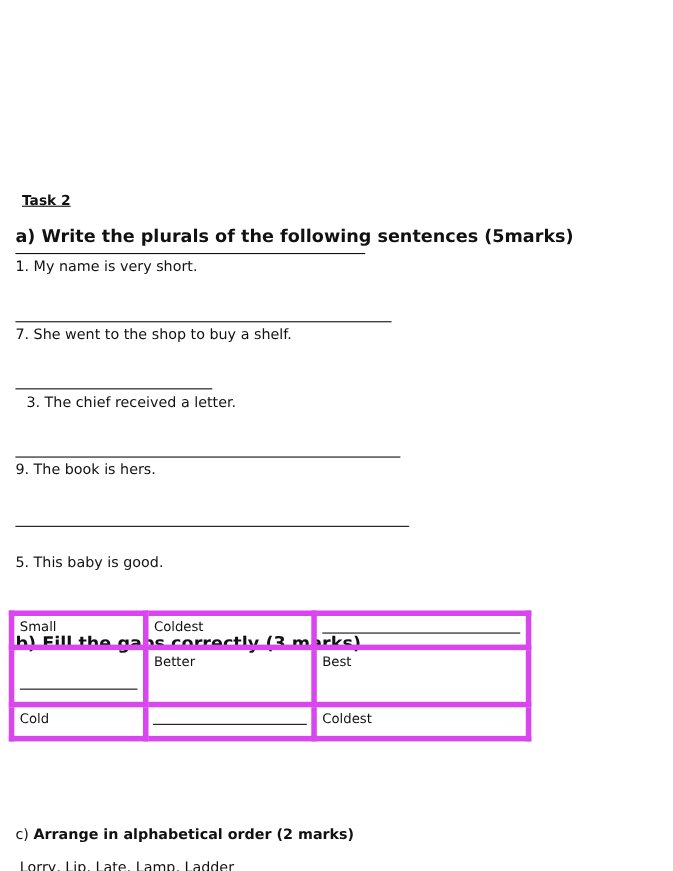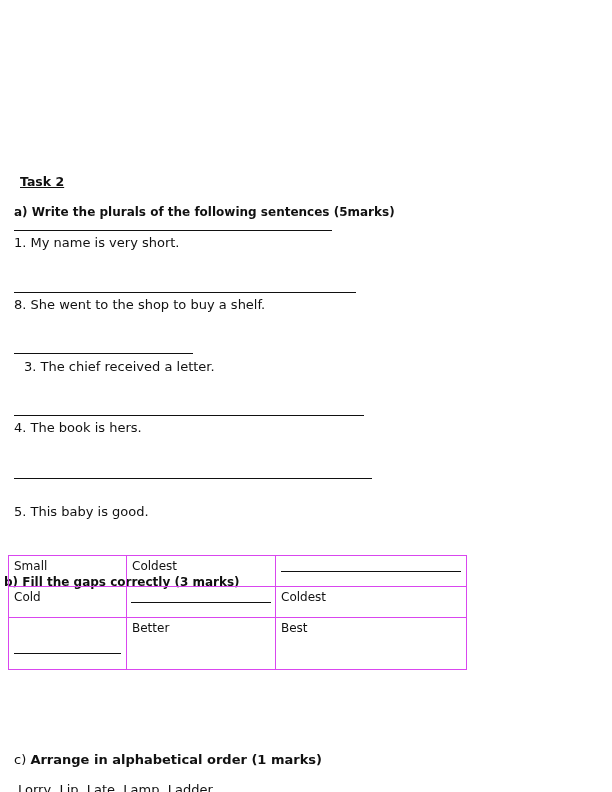--- a/index.html
+++ b/index.html
@@ -1,74 +1,74 @@
 <!DOCTYPE html>
 <html><head>
 <meta charset="utf-8">
 <style>
   html, body { margin:0; padding:0; background:#fff; }
   body { width:612px; height:792px; position:relative; overflow:hidden;
          font-family:"DejaVu Sans", sans-serif; color:#111; }
   .abs { position:absolute; white-space:nowrap;margin-top:48px; }
   .title { left:20px; top:126px; font-size:12.5px; font-weight:bold; text-decoration:underline; }
-  .heading { font-size:12px; font-weight:bold; }
+  .heading { font-size:16px; font-weight:bold; }
   .q { font-size:13px; }
   .line { position:absolute; height:0; border-top:1px solid #111; }
   table.gaps { position:absolute; left:8px; top:555px; border-collapse:collapse; font-size:12px; }
-  table.gaps td { border:1px solid #d946ef; vertical-align:top; padding:3px 5px; position:relative; }
+  table.gaps td { border:5px solid #d946ef; vertical-align:top; padding:3px 5px; position:relative; }
   .cell-line { position:absolute; height:0; border-top:1px solid #111; }
 </style>
 </head>
 <body>
 
 <div class="abs title">Task 2</div>
 
 <div class="abs heading" style="left:14px; top:157px;">a) Write the plurals of the following sentences (5marks)</div>
 
 <div class="abs q" style="left:14px; top:187px;">1. My name is very short.</div>
 <div class="line" style="left:14px; top:230px; width:318px;"></div>
 
-<div class="abs q" style="left:14px; top:249px;">8. She went to the shop to buy a shelf.</div>
+<div class="abs q" style="left:14px; top:249px;">7. She went to the shop to buy a shelf.</div>
 <div class="line" style="left:14px; top:292px; width:342px;"></div>
 
 <div class="abs q" style="left:24px; top:311px;">3. The chief received a letter.</div>
 <div class="line" style="left:14px; top:353px; width:179px;"></div>
 
-<div class="abs q" style="left:14px; top:372px;">4. The book is hers.</div>
+<div class="abs q" style="left:14px; top:372px;">9. The book is hers.</div>
 <div class="line" style="left:14px; top:415px; width:350px;"></div>
 
 <div class="abs q" style="left:14px; top:456px;">5. This baby is good.</div>
 <div class="line" style="left:14px; top:478px; width:358px;"></div>
 
-<div class="abs heading" style="left:4px; top:527px;text-align:right;">b)  Fill the gaps correctly (3 marks)</div>
+<div class="abs heading" style="left:14px; top:527px;text-align:right;">b)  Fill the gaps correctly (3 marks)</div>
 
 <table class="gaps">
   <tbody>
       <tr style="height:31px;">
     <td style="width:107px;">Small</td>
     <td style="width:138px;">Coldest</td>
     <td style="width:180px;">
           <div class="cell-line" style="left:5px; right:5px; top:15px;"></div>
         </td>
   </tr>
+  <tr style="height:52px;">
+    <td>
+          <div class="cell-line" style="left:5px; right:5px; top:35px;"></div>
+        </td>
+    <td>Better</td>
+    <td>Best</td>
+  </tr>
   <tr style="height:31px;">
     <td>Cold</td>
     <td>
           <div class="cell-line" style="left:4px; right:4px; top:15px;"></div>
         </td>
     <td>Coldest</td>
   </tr>
-  <tr style="height:52px;">
-    <td>
-          <div class="cell-line" style="left:5px; right:5px; top:35px;"></div>
-        </td>
-    <td>Better</td>
-    <td>Best</td>
-  </tr>
 </tbody>
   </table>
 
 <div class="abs q" style="left:14px; top:704px;">
   <span>c)</span>
-  <span style="font-weight:bold;">Arrange in alphabetical order (1 marks)</span>
+  <span style="font-weight:bold;">Arrange in alphabetical order (2 marks)</span>
 </div>
 
 <div class="abs q" style="left:18px; top:734px;">Lorry, Lip, Late, Lamp, Ladder</div>
 
 </body></html>

